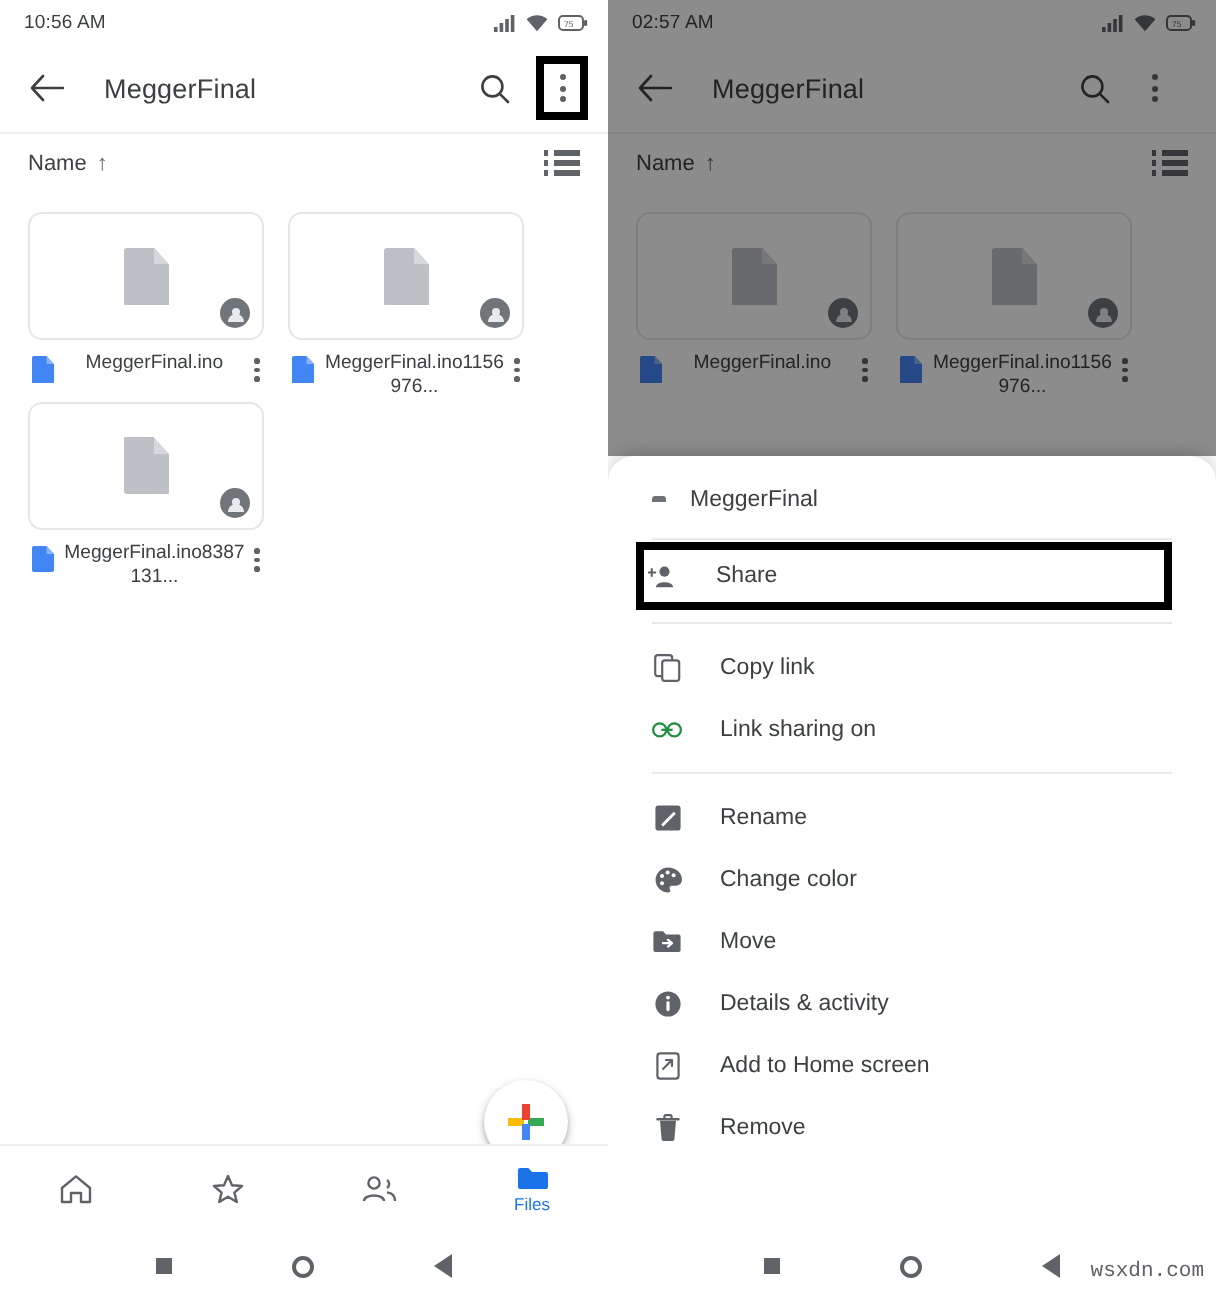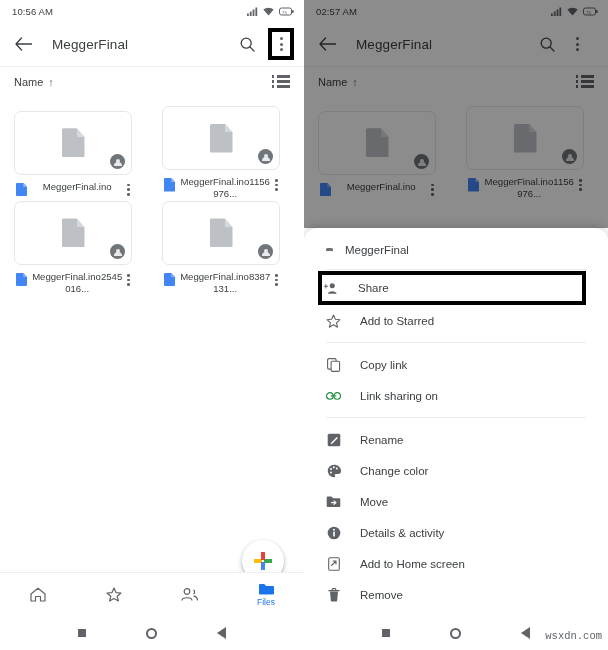--- a/index.html
+++ b/index.html
@@ -48,21 +48,21 @@
     border-top: 1px solid #eceff1;
   }
   .sortrow .lbl { font-size: 11px; color: #3c4043; }
   .arrow-up { margin-left: 5px; font-size: 11px; color: #5f6368; }
   .listicon { margin-left: auto; display: flex; flex-direction: column; gap: 2.5px; }
   .listicon span { display: flex; align-items: center; gap: 3px; }
   .listicon span b { width: 2.5px; height: 2.5px; background: #5f6368; display:block; }
   .listicon span u { width: 13px; height: 2.5px; background: #5f6368; display:block; text-decoration: none; }
 
   
-  .grid { padding: 10px 14px 0 14px; display: flex; flex-wrap: wrap; gap: 0 30px; align-items: center; }
+  .grid { padding: 10px 14px 0 14px; display: flex; flex-wrap: wrap; gap: 0 12px; }
   .cell { width: 118px; }
   .thumb {
     height: 64px; border: 1px solid #e4e7ea; border-radius: 7px;
     position: relative; background: #fff;
     display: flex; align-items: center; justify-content: center;
   }
   .docglyph { width: 23px; height: 29px; position: relative; }
   .docglyph .body {
     position: absolute; inset: 0; background: #bdc1c6;
     clip-path: polygon(0 0, 66% 0, 100% 30%, 100% 100%, 0 100%);
@@ -278,44 +278,20 @@
             </span>
           <span class="fname">MeggerFinal.ino1156976...</span>
           <span class="cell-kebab">
               <i></i>
               <i></i>
               <i></i>
             </span>
         </div>
       </div>
 
-      <div class="cell">
-        <div class="thumb">
-          <span class="docglyph">
-              <i class="body"></i>
-              <i class="fold"></i>
-            </span>
-          <span class="avatar-badge">
-              <i class="head"></i>
-              <i class="shoulders"></i>
-            </span>
-        </div>
-        <div class="fileline">
-          <span class="mini-doc">
-              <i class="b"></i>
-              <i class="f"></i>
-            </span>
-          <span class="fname">MeggerFinal.ino2545016...</span>
-          <span class="cell-kebab">
-              <i></i>
-              <i></i>
-              <i></i>
-            </span>
-        </div>
-      </div>
 
       <div class="cell">
         <div class="thumb">
           <span class="docglyph">
               <i class="body"></i>
               <i class="fold"></i>
             </span>
           <span class="avatar-badge">
               <i class="head"></i>
               <i class="shoulders"></i>
@@ -510,28 +486,20 @@
         <span class="mi">
           <svg width="16" height="13" viewBox="0 0 16 13">
             <circle cx="8.8" cy="3.6" r="2.7" fill="#5f6368"></circle>
             <path d="M4.2 12 C4.2 8.4 13.4 8.4 13.4 12 Z" fill="#5f6368"></path>
             <path d="M2 2.2 V6 M0.1 4.1 H3.9" stroke="#5f6368" stroke-width="1.1" stroke-linecap="round"></path>
           </svg>
         </span>
         <span class="mlabel">Share</span>
       </div>
 
-      <div class="mrow">
-        <span class="mi">
-          <svg width="15" height="14" viewBox="0 0 15 14">
-            <path d="M7.5 1 L9.4 5.3 L14 5.7 L10.5 8.8 L11.6 13.2 L7.5 10.8 L3.4 13.2 L4.5 8.8 L1 5.7 L5.6 5.3 Z" fill="none" stroke="#5f6368" stroke-width="1.1" stroke-linejoin="round"></path>
-          </svg>
-        </span>
-        <span class="mlabel">Add to Starred</span>
-      </div>
 
       <div class="divider" style="margin-top:6px;margin-bottom:6px;"></div>
 
       <div class="mrow">
         <span class="mi">
           <svg width="14" height="14" viewBox="0 0 14 14">
             <rect x="0.6" y="0.6" width="8.5" height="10.5" rx="1.3" fill="none" stroke="#5f6368" stroke-width="1.1"></rect>
             <rect x="4.1" y="3.2" width="8.5" height="10.2" rx="1.3" fill="#fff" stroke="#5f6368" stroke-width="1.1"></rect>
           </svg>
         </span>

